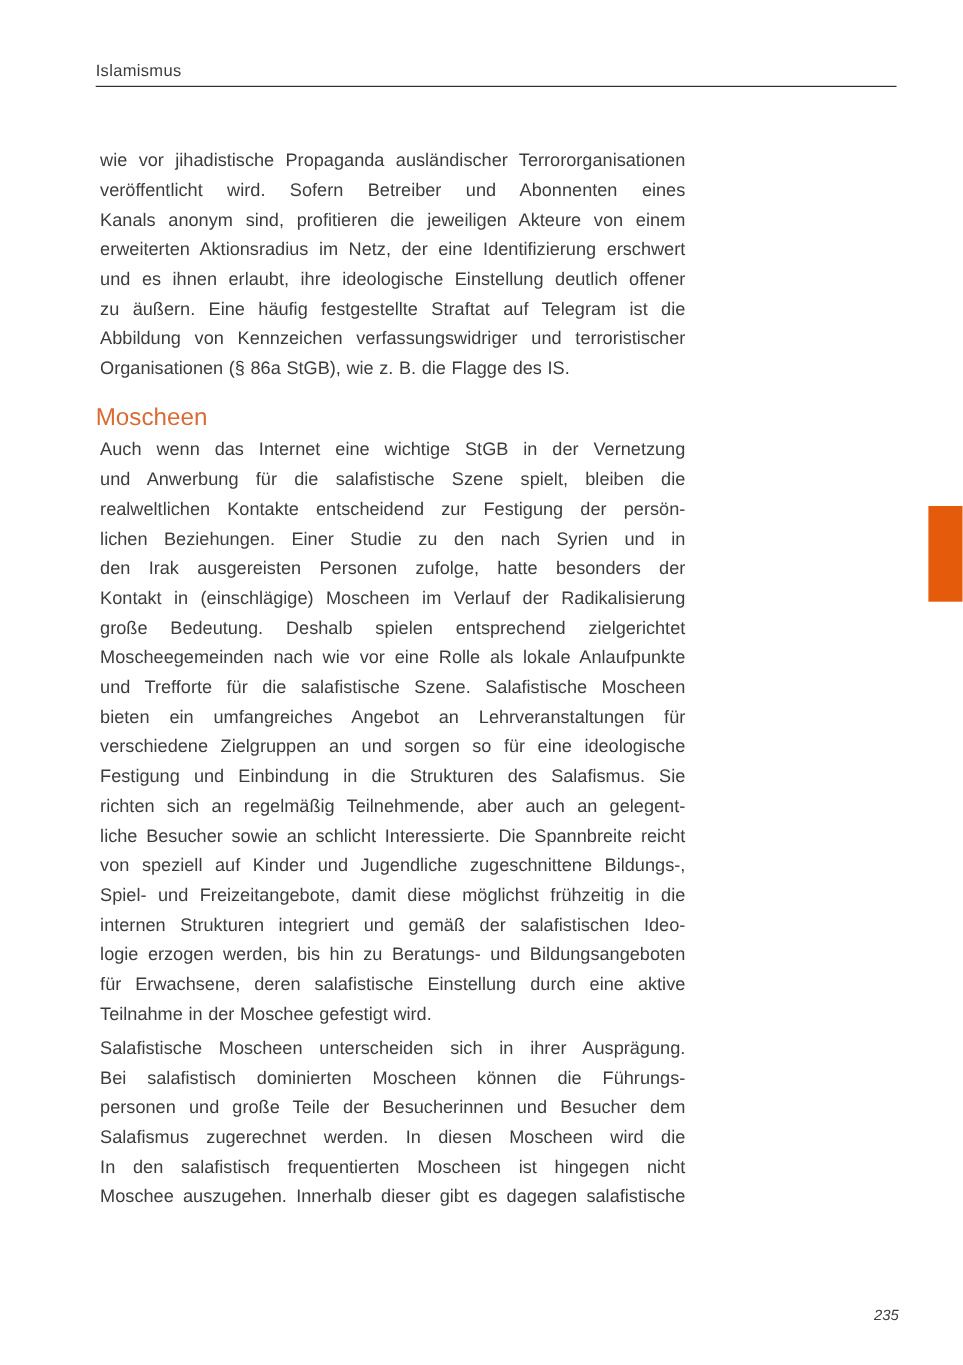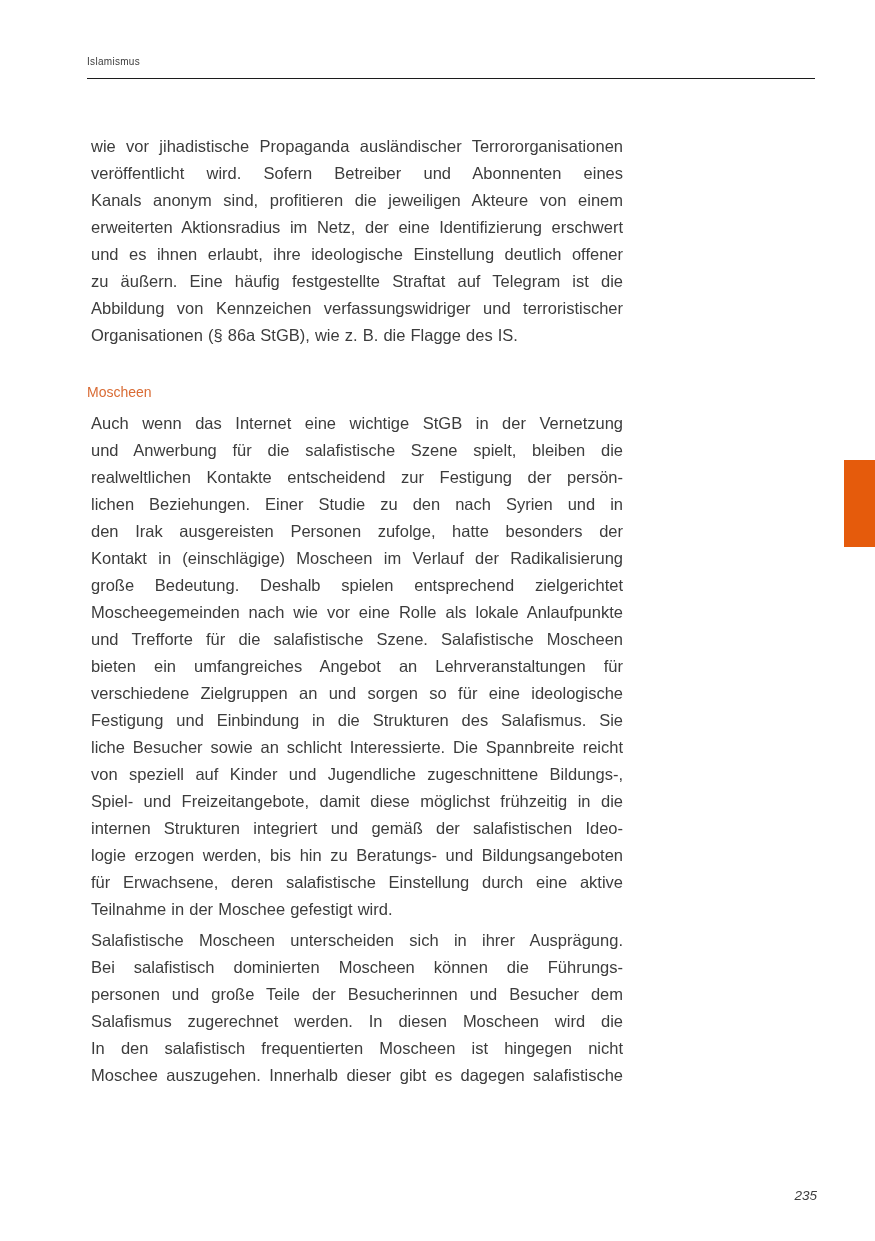--- a/index.html
+++ b/index.html
@@ -12,21 +12,21 @@
     height: 1241px;
     background: #ffffff;
     font-family: "Liberation Sans", sans-serif;
     color: #3c3c3c;
     overflow: hidden;
   }
   .running-head {
     position: absolute;
     left: 87px;
     top: 56px;
-    font-size: 10px;
+    font-size: 15px;
     letter-spacing: 0.3px;
     color: #3c3c3c;
   }
   .head-rule {
     position: absolute;
     left: 87px;
     top: 78px;
     width: 728px;
     height: 0;
     border-top: 1.6px solid #1c1c1c;
@@ -43,22 +43,22 @@
   .para { margin: 4px; }
   .line {
     text-align: justify;
     text-align-last: justify;
     word-spacing: 0.5px;
   }
   .line-last {
     text-align-last: left;
   }
   .section-heading {
-    margin-top: 30px;
-    font-size: 14px;
+    margin-top: 16px;
+    font-size: 22px;
     line-height: 27px;
     color: #d96b34;
   }
   .chapter-tab {
     position: absolute;
     left: 844px;
     top: 460px;
     width: 31px;
     height: 87px;
     background: #e55b0c;
@@ -100,20 +100,21 @@
       <div class="line">realweltlichen Kontakte entscheidend zur Festigung der persön-</div>
       <div class="line">lichen Beziehungen. Einer Studie zu den nach Syrien und in</div>
       <div class="line">den Irak ausgereisten Personen zufolge, hatte besonders der</div>
       <div class="line">Kontakt in (einschlägige) Moscheen im Verlauf der Radikalisierung</div>
       <div class="line">große Bedeutung. Deshalb spielen entsprechend zielgerichtet</div>
       <div class="line">Moscheegemeinden nach wie vor eine Rolle als lokale Anlaufpunkte</div>
       <div class="line">und Trefforte für die salafistische Szene. Salafistische Moscheen</div>
       <div class="line">bieten ein umfangreiches Angebot an Lehrveranstaltungen für</div>
       <div class="line">verschiedene Zielgruppen an und sorgen so für eine ideologische</div>
       <div class="line">Festigung und Einbindung in die Strukturen des Salafismus. Sie</div>
+      <div class="line">richten sich an regelmäßig Teilnehmende, aber auch an gelegent-</div>
       <div class="line">liche Besucher sowie an schlicht Interessierte. Die Spannbreite reicht</div>
       <div class="line">von speziell auf Kinder und Jugendliche zugeschnittene Bildungs-,</div>
       <div class="line">Spiel- und Freizeitangebote, damit diese möglichst frühzeitig in die</div>
       <div class="line">internen Strukturen integriert und gemäß der salafistischen Ideo-</div>
       <div class="line">logie erzogen werden, bis hin zu Beratungs- und Bildungsangeboten</div>
       <div class="line">für Erwachsene, deren salafistische Einstellung durch eine aktive</div>
       <div class="line line-last">Teilnahme in der Moschee gefestigt wird.</div>
     </div>
 
   <div class="para">

